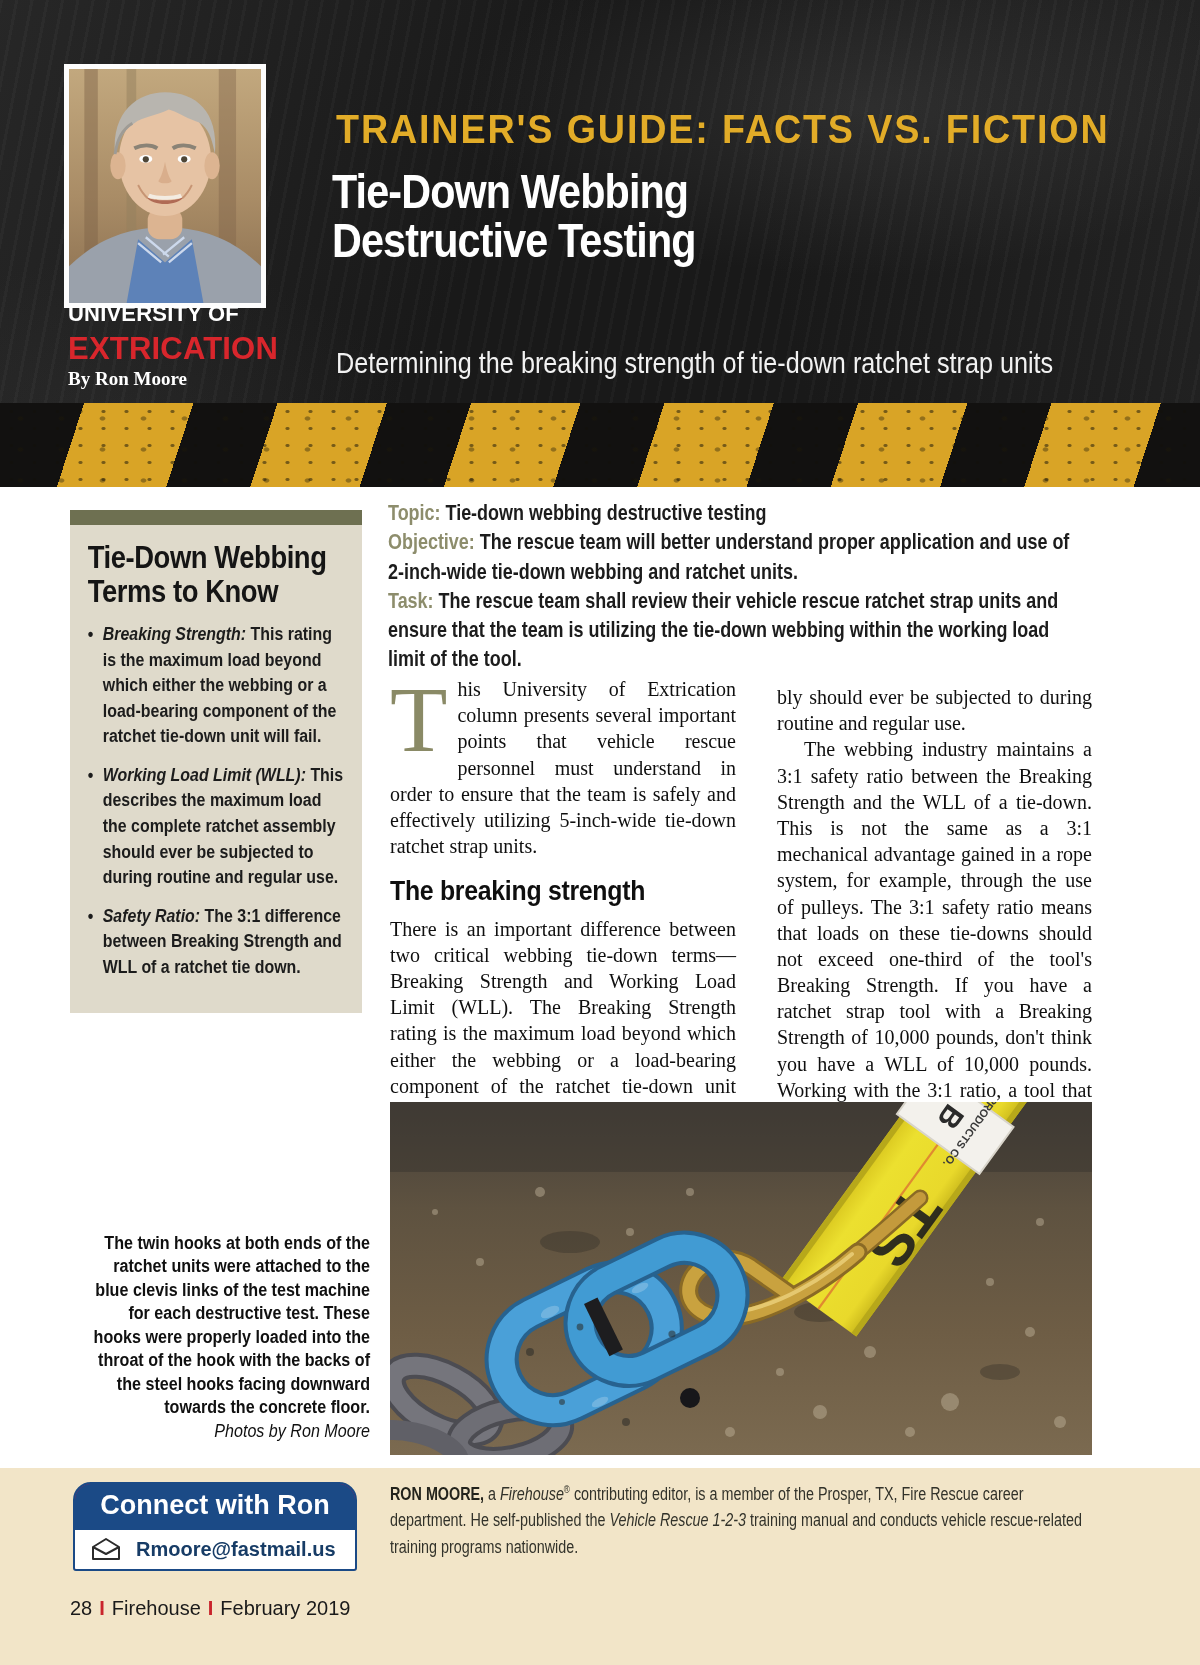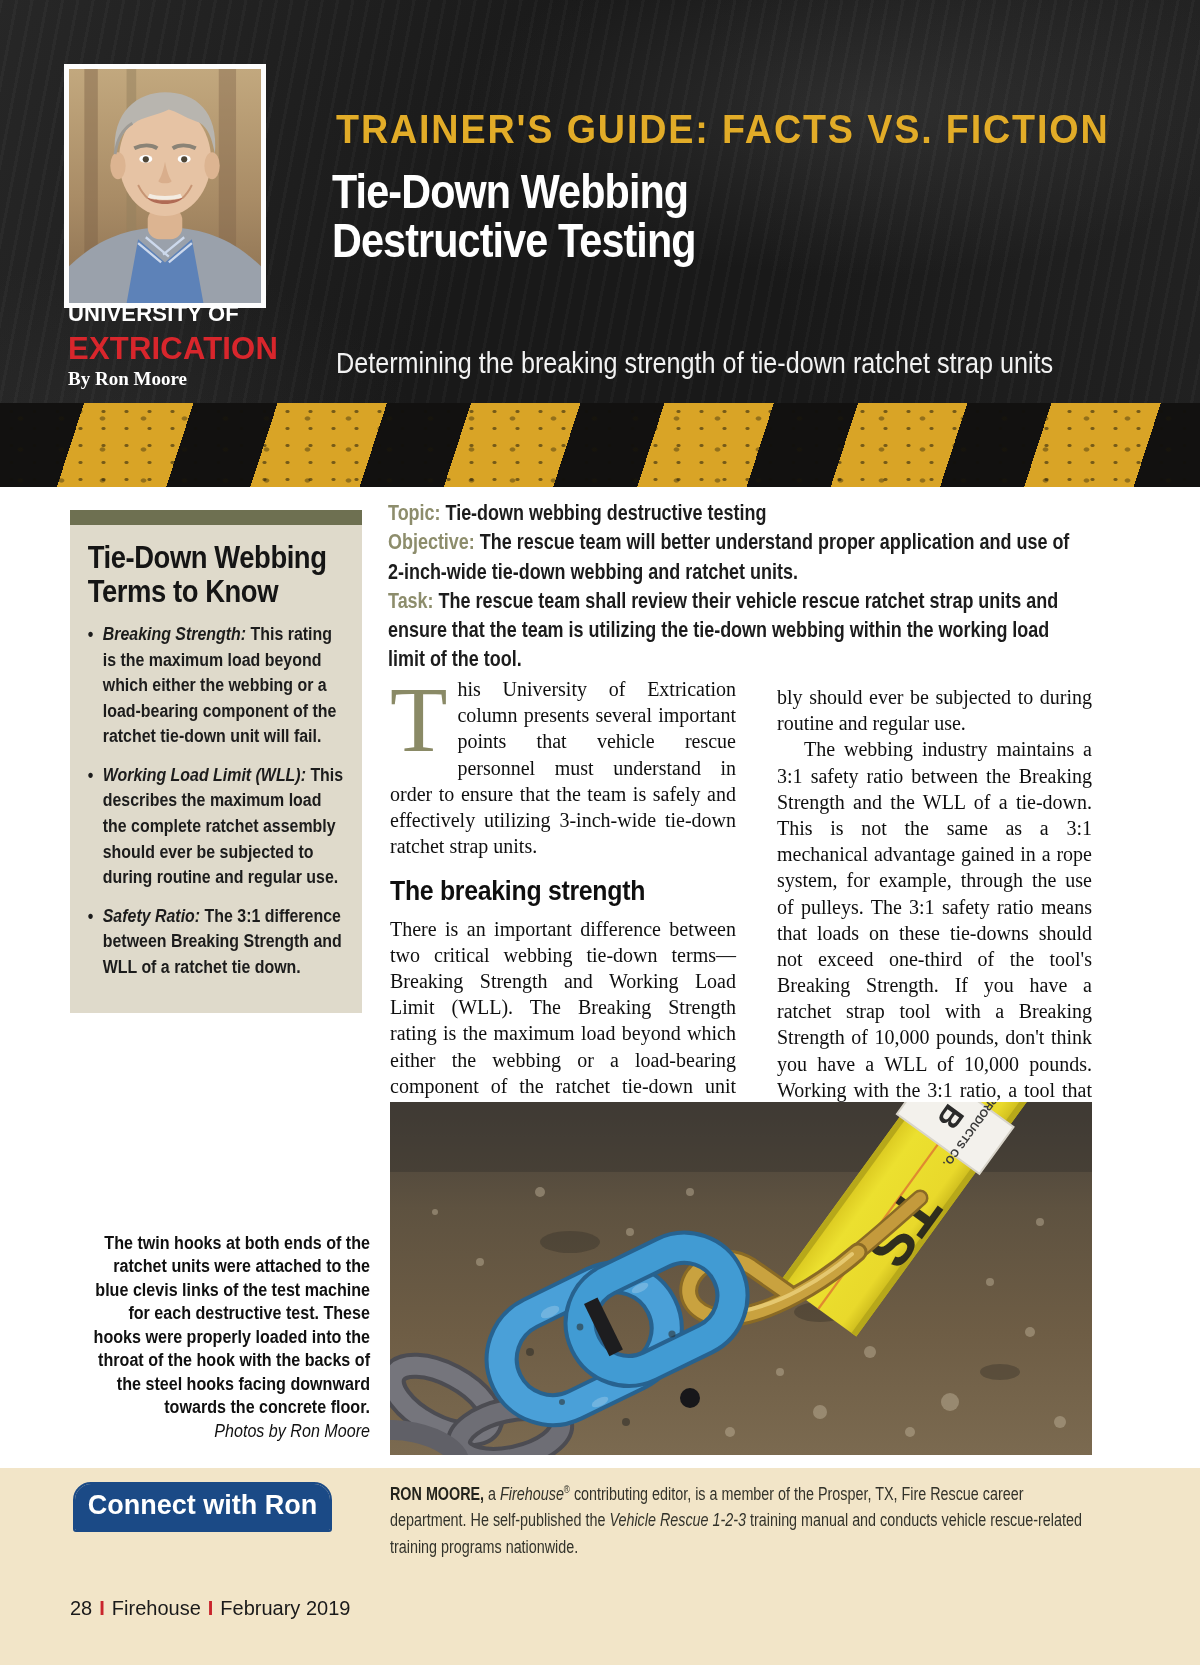--- a/index.html
+++ b/index.html
@@ -107,21 +107,21 @@
     position:absolute; left:60px; top:1232px; width:310px; text-align:right;
     transform:scaleX(.92); transform-origin:right top;
     font-size:17.5px; font-weight:700; line-height:1.34; color:#101010;
   }
   .caption-credit { font-weight:400; font-style:italic; }
 
   
   .cream { position:absolute; left:0; top:1468px; width:1200px; height:197px; background:#f2e5c8; }
 
   .connect {
-    position:absolute; left:73px; top:1482px; width:259px;
+    position:absolute; left:73px; top:1482px; width:284px;
     border:2px solid #1b4a86; border-radius:18px 18px 3px 3px;
     overflow:hidden; background:#be185d;
   }
   .connect-header { background:#1b4a86; color:#ffffff; font-size:27px; font-weight:800; text-align:center; padding:6px 0 9px; }
   .connect-row { display:flex; align-items:center; gap:15px; padding:8px 10px 8px 16px; background:#ffffff; }
   .connect-email { color:#173c66; font-size:20px; font-weight:700; }
 
   .bio {
     position:absolute; left:390px; top:1481px; width:852px;
     transform:scaleX(.82); transform-origin:left top;
@@ -211,21 +211,21 @@
     </div>
   </aside>
 
   <div class="brief">
     <div><span class="label">Topic: </span><span>Tie-down webbing destructive testing</span></div>
     <div><span class="label">Objective: </span><span>The rescue team will better understand proper application and use of 2-inch-wide tie-down webbing and ratchet units.</span></div>
     <div><span class="label">Task: </span><span>The rescue team shall review their vehicle rescue ratchet strap units and ensure that the team is utilizing the tie-down webbing within the working load limit of the tool.</span></div>
   </div>
 
   <div class="col col1">
-    <p><span class="dropcap">T</span><span>his University of Extrication column presents several important points that vehicle rescue personnel must understand in order to ensure that the team is safely and effectively utilizing 3-inch-wide tie-down ratchet strap units.</span></p>
+    <p><span class="dropcap">T</span><span>his University of Extrication column presents several important points that vehicle rescue personnel must understand in order to ensure that the team is safely and effectively utilizing 5-inch-wide tie-down ratchet strap units.</span></p>
     <h2 class="section-heading">The breaking strength</h2>
     <p>There is an important difference between two critical webbing tie-down terms—Breaking Strength and Working Load Limit (WLL). The Breaking Strength rating is the maximum load beyond which either the webbing or a load-bearing component of the ratchet tie-down unit will fail. WLL describes the maximum load the complete ratchet assem-</p>
   </div>
   <div class="col col2">
     <p class="cont">bly should ever be subjected to during routine and regular use.</p>
     <p class="indent">The webbing industry maintains a 3:1 safety ratio between the Breaking Strength and the WLL of a tie-down. This is not the same as a 3:1 mechanical advantage gained in a rope system, for example, through the use of pulleys. The 3:1 safety ratio means that loads on these tie-downs should not exceed one-third of the tool's Breaking Strength. If you have a ratchet strap tool with a Breaking Strength of 10,000 pounds, don't think you have a WLL of 10,000 pounds. Working with the 3:1 ratio, a tool that has a Breaking Strength of 10,000 pounds would have a WLL of 3,330. It is likely that some compo-</p>
   </div>
 
   <figure class="photo">
     <svg viewBox="0 0 702 353" preserveAspectRatio="none">
@@ -328,20 +328,27 @@
 
   <div class="caption">
     <span>The twin hooks at both ends of the ratchet units were attached to the blue clevis links of the test machine for each destructive test. These hooks were properly loaded into the throat of the hook with the backs of the steel hooks facing downward towards the concrete floor.</span><br>
     <span class="caption-credit">Photos by Ron Moore</span>
   </div>
 
   <div class="cream"></div>
 
   <div class="connect">
     <div class="connect-header">Connect with Ron</div>
+    <div class="connect-row">
+      <svg width="30" height="23" viewBox="0 0 30 23">
+        <path d="M2,9 L15,1 L28,9 L28,21 L2,21 Z" fill="#ffffff" stroke="#2b2b2b" stroke-width="2" stroke-linejoin="round"></path>
+        <path d="M2,9 L15,16 L28,9" fill="none" stroke="#2b2b2b" stroke-width="2" stroke-linejoin="round"></path>
+      </svg>
+      <span class="connect-email">Rmoore@fastmail.us</span>
+    </div>
   </div>
 
   <div class="bio">
     <span class="bn">RON MOORE,</span><span> a </span><span class="it">Firehouse</span><sup>®</sup><span> contributing editor, is a member of the Prosper, TX, Fire Rescue career department. He self-published the </span><span class="it">Vehicle Rescue 1-2-3</span><span> training manual and conducts vehicle rescue-related training programs nationwide.</span>
   </div>
 
   <div class="footer">
     <span>28</span><span class="sep">I</span><span>Firehouse</span><span class="sep">I</span><span>February 2019</span>
   </div>
 

